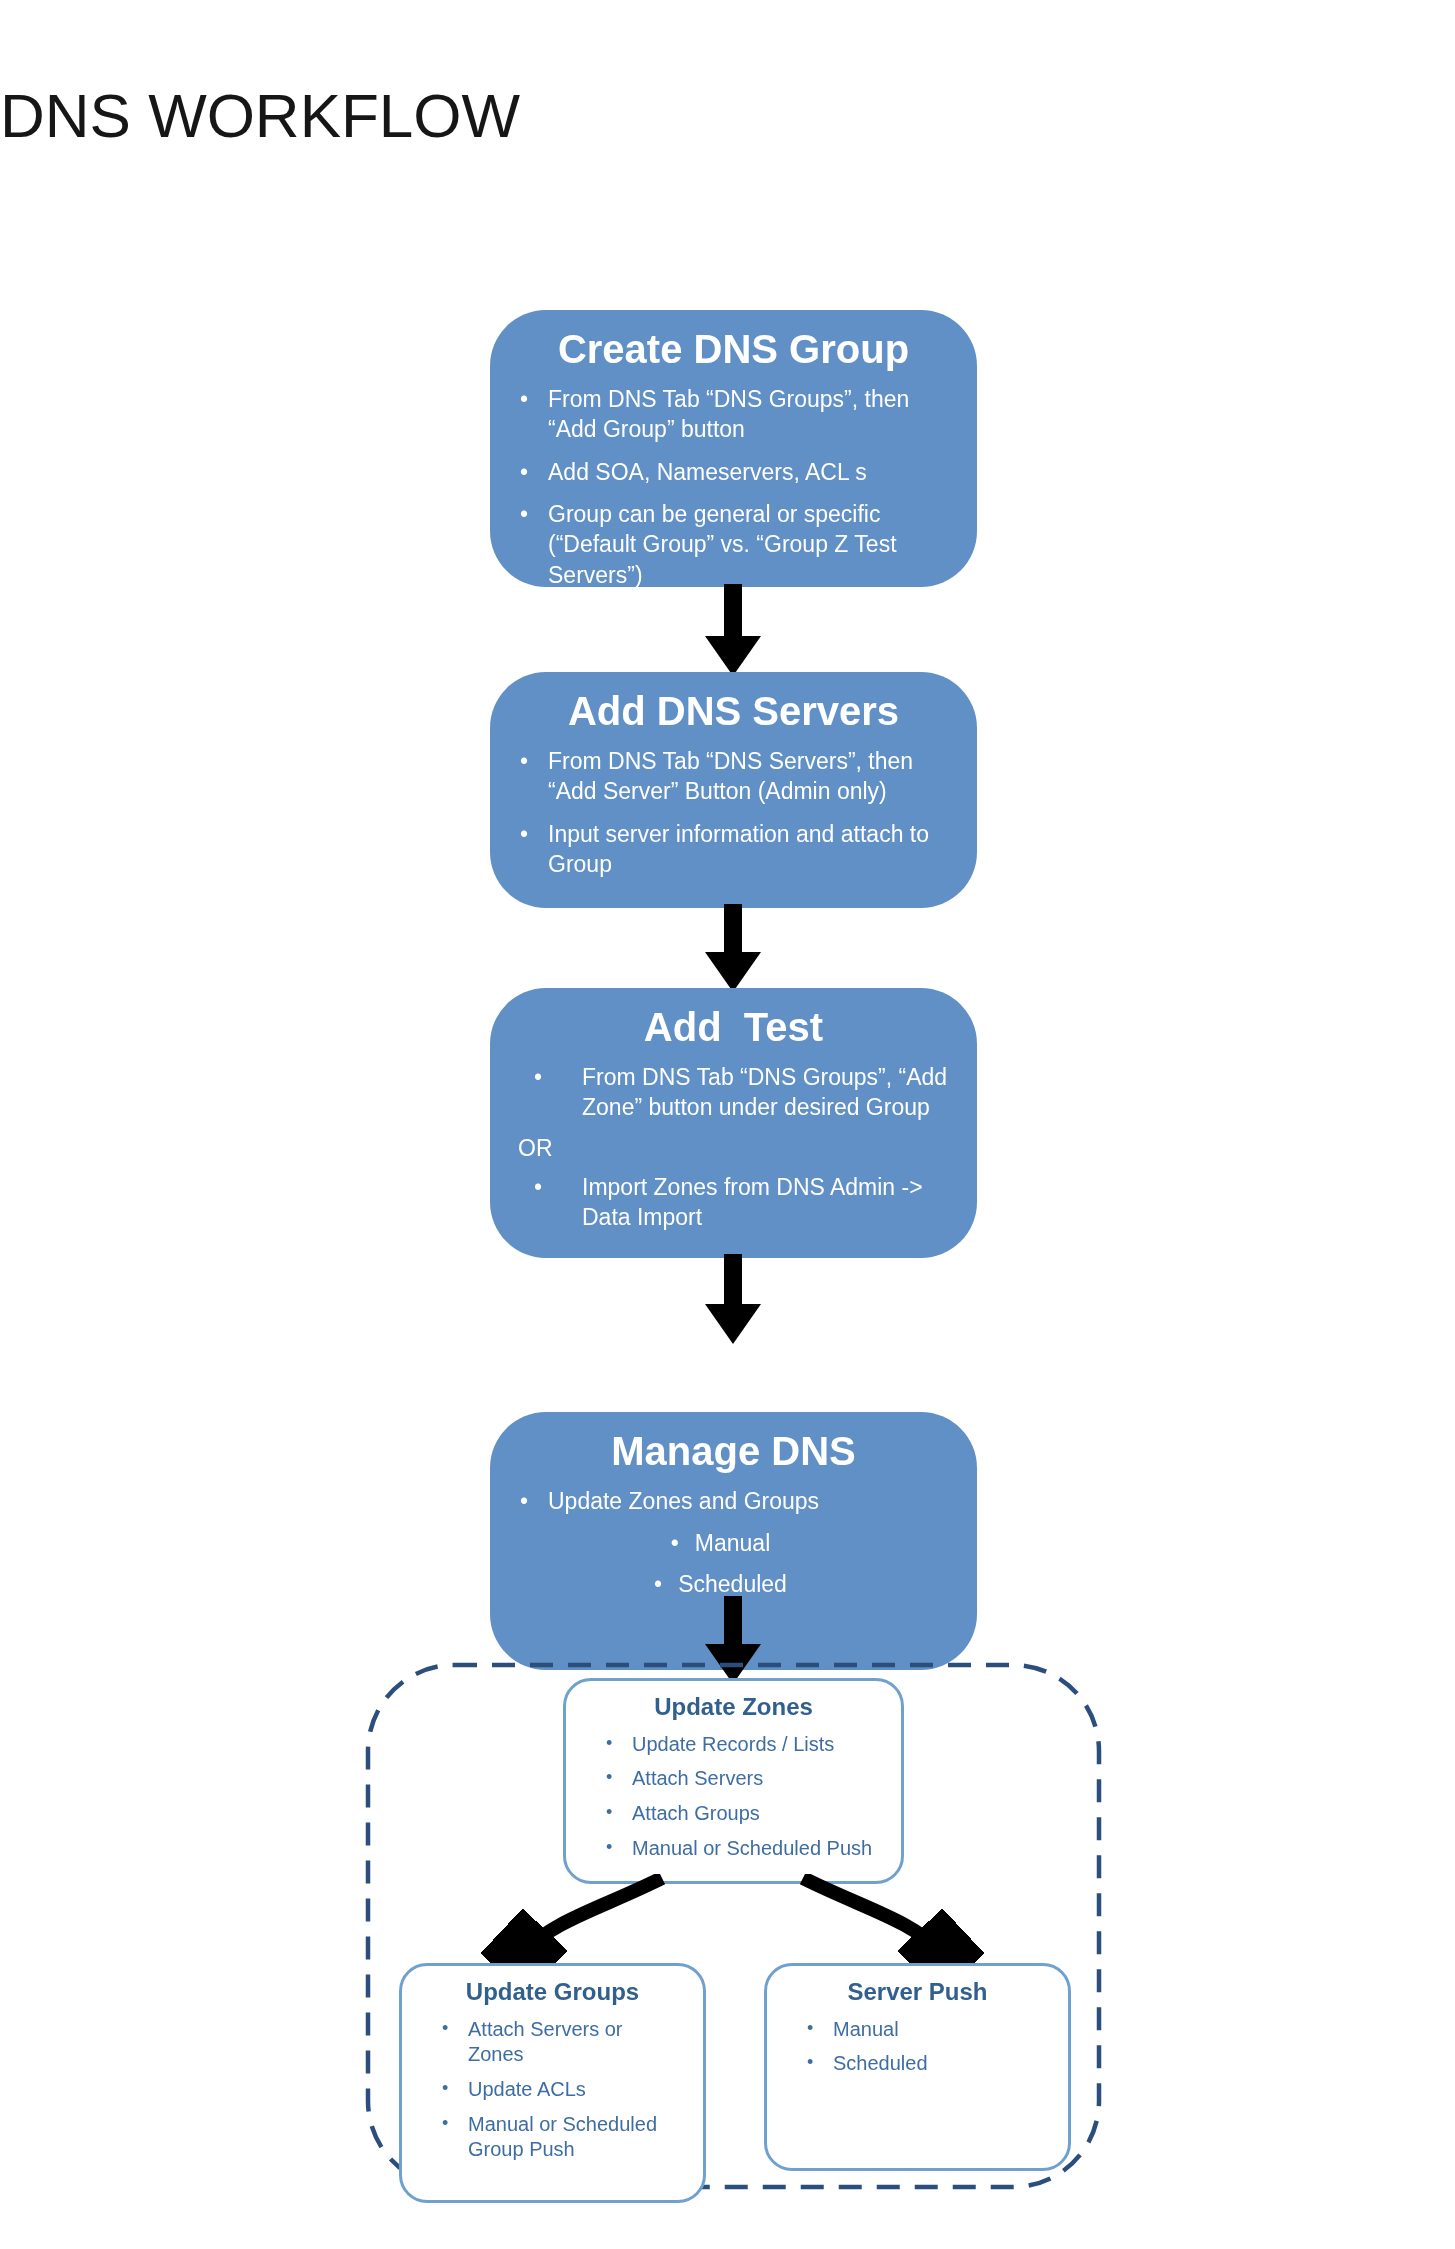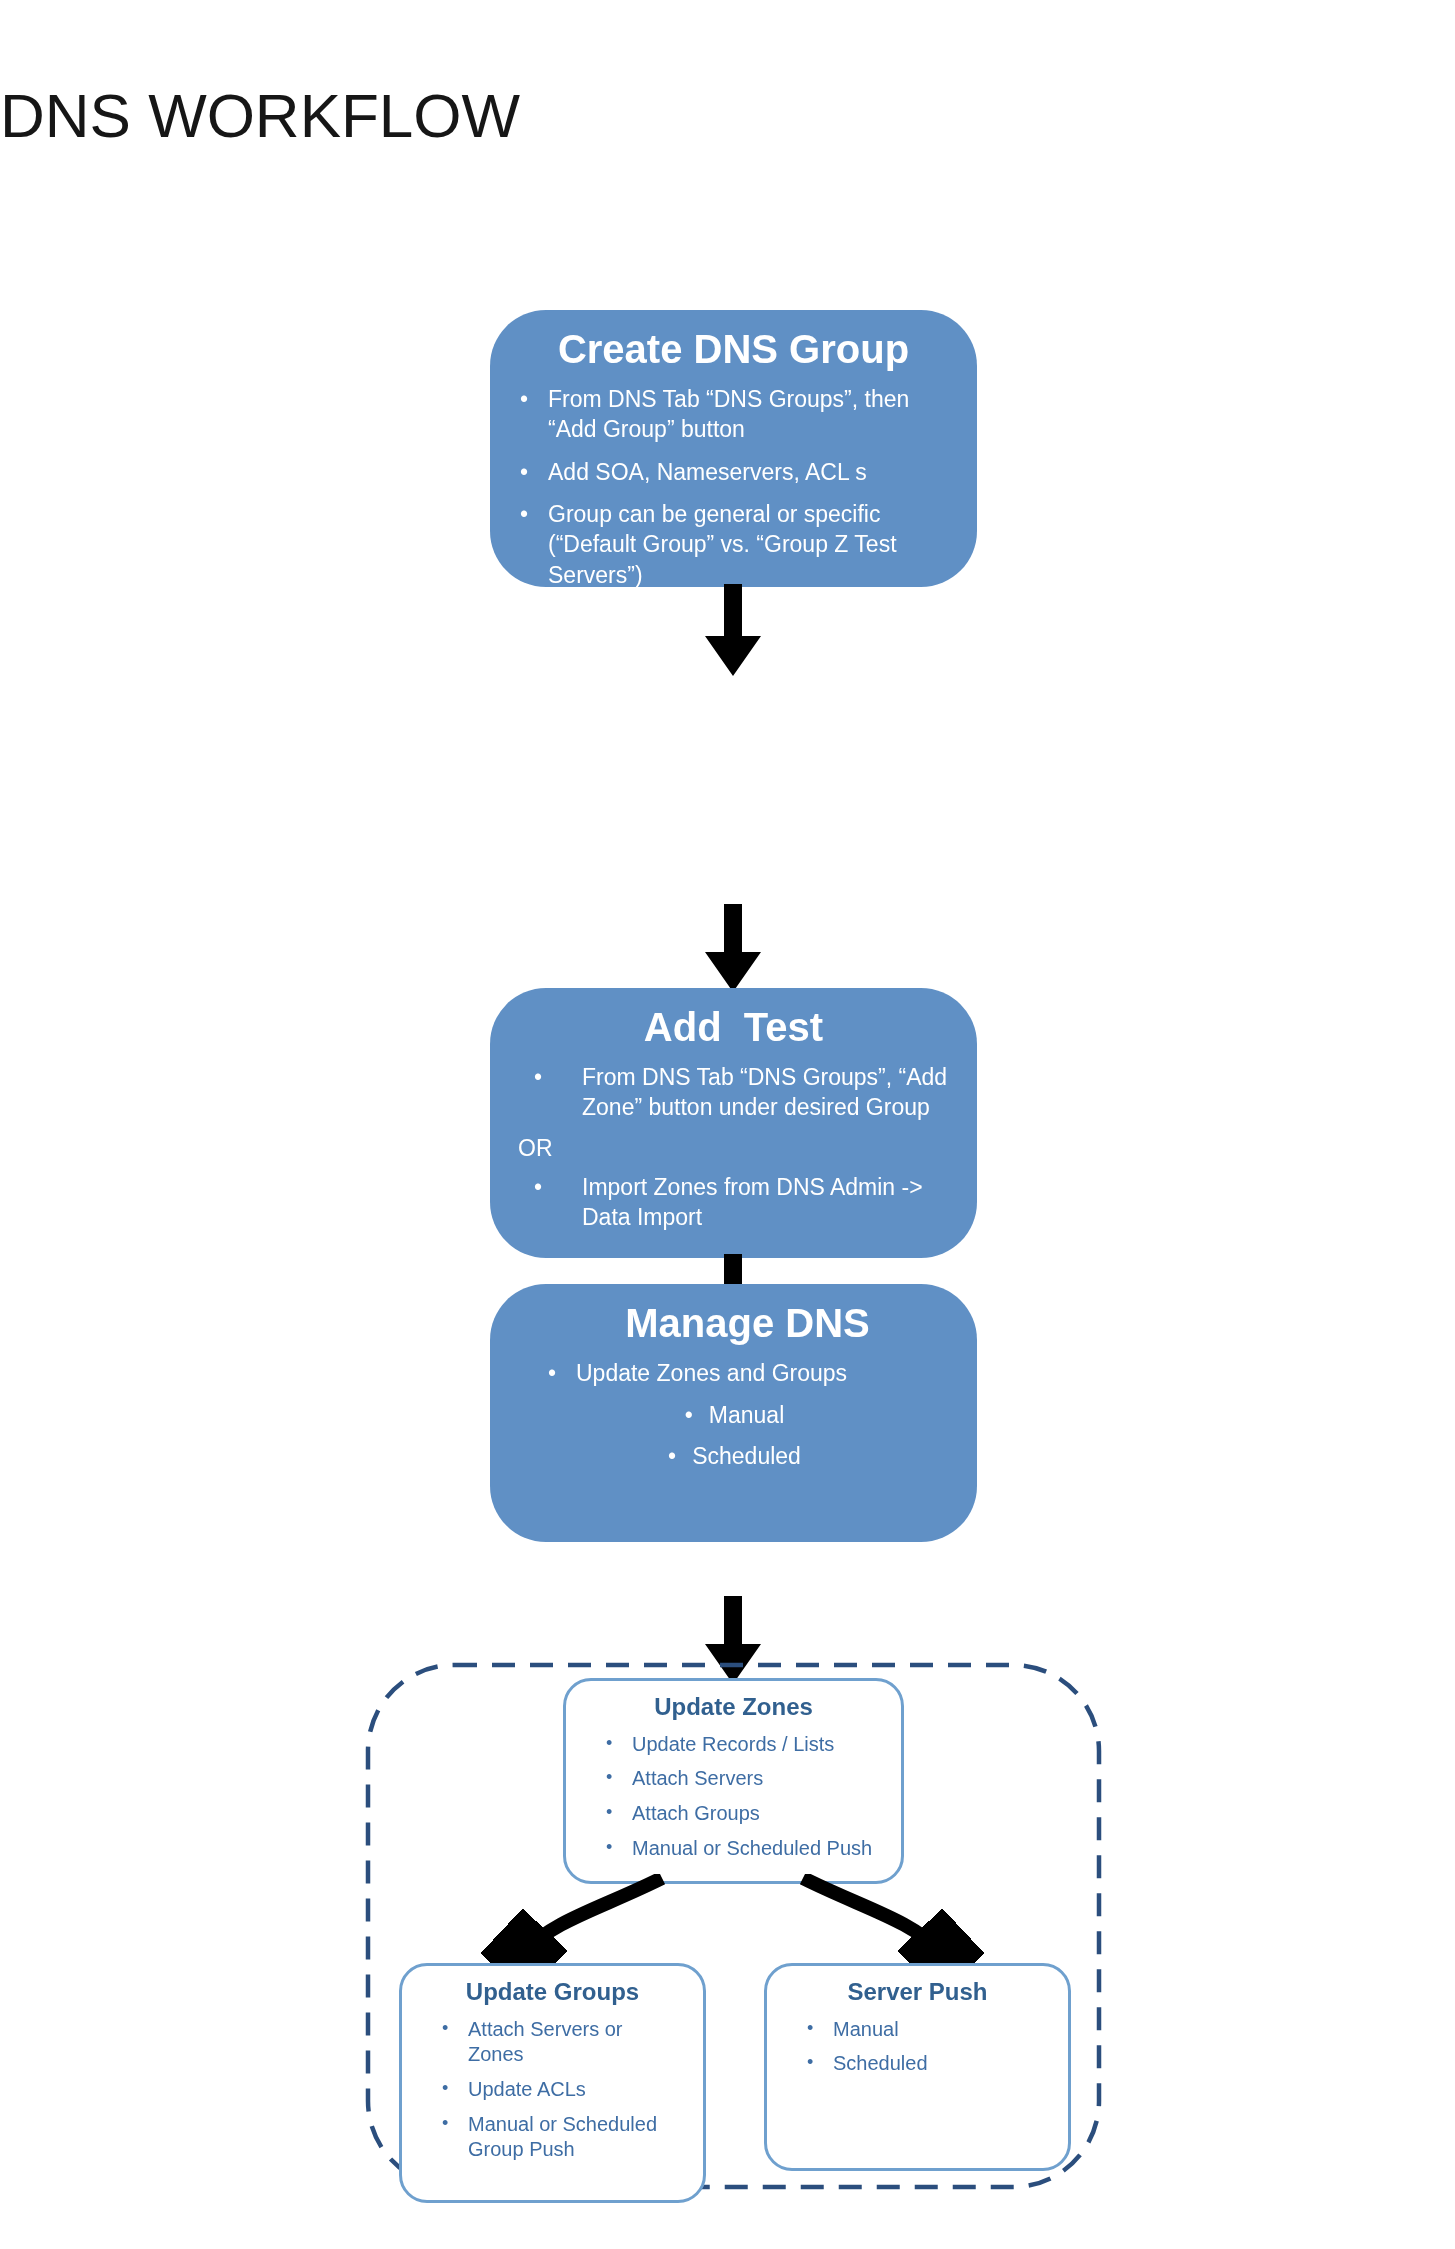--- a/index.html
+++ b/index.html
@@ -90,41 +90,48 @@
       <li class="b">From DNS Tab “DNS Groups”, then “Add Group” button</li>
       <li class="b">Add SOA, Nameservers, ACL s</li>
       <li class="b">Group can be general or specific (“Default Group” vs. “Group Z Test Servers”)</li>
     </ul>
   </section>
 
   <svg class="varrow" style="top:584px;" width="56" height="92" viewBox="0 0 56 92">
     <path d="M19,0 H37 V52 H56 L28,92 L0,52 H19 Z"></path>
   </svg>
 
+  <section class="bluebox" style="top:672px;height:236px;">
+    <h2>Add DNS Servers</h2>
+    <ul class="bb">
+      <li class="b">From DNS Tab “DNS Servers”, then “Add Server” Button (Admin only)</li>
+      <li class="b">Input server information and attach to Group</li>
+    </ul>
+  </section>
 
   <svg class="varrow" style="top:904px;" width="56" height="88" viewBox="0 0 56 88">
     <path d="M19,0 H37 V48 H56 L28,88 L0,48 H19 Z"></path>
   </svg>
 
   <section class="bluebox" style="top:988px;height:270px;">
     <h2>Add  Test</h2>
     <ul class="bb">
       <li class="b3">From DNS Tab “DNS Groups”, “Add Zone” button under desired Group</li>
     </ul>
     <p class="or-label" style="font-size:23px;">OR</p>
     <ul class="bb" style="margin-top:0;">
       <li class="b3">Import Zones from DNS Admin -&gt; Data Import</li>
     </ul>
   </section>
 
   <svg class="varrow" style="top:1254px;" width="56" height="90" viewBox="0 0 56 90">
     <path d="M19,0 H37 V50 H56 L28,90 L0,50 H19 Z"></path>
   </svg>
 
-  <section class="bluebox" style="top:1284px;height:258px;padding-left:28px;">
+  <section class="bluebox" style="top:1412px;height:258px;">
     <h2>Manage DNS</h2>
     <ul class="bb">
       <li class="b">Update Zones and Groups</li>
       <li class="bc">Manual</li>
       <li class="bc">Scheduled</li>
     </ul>
   </section>
 
   <svg class="varrow" style="top:1596px;" width="56" height="88" viewBox="0 0 56 88">
     <path d="M19,0 H37 V48 H56 L28,88 L0,48 H19 Z"></path>

